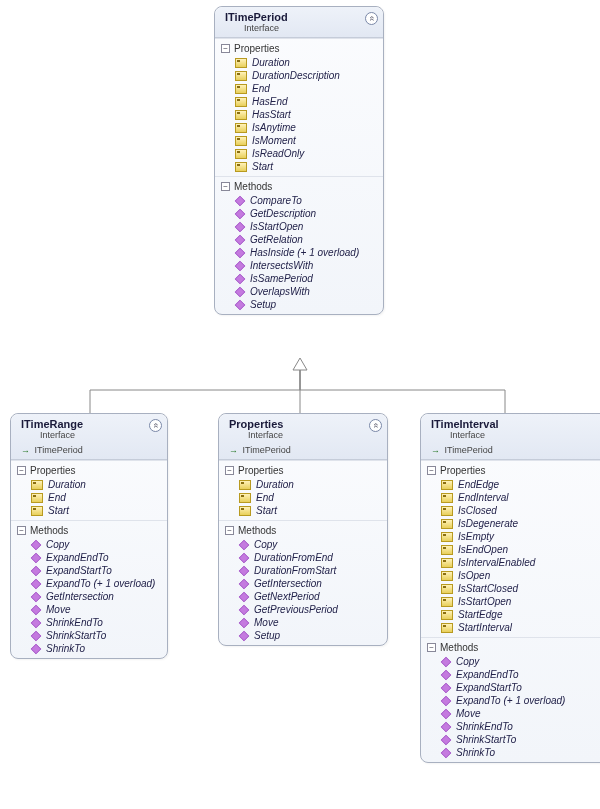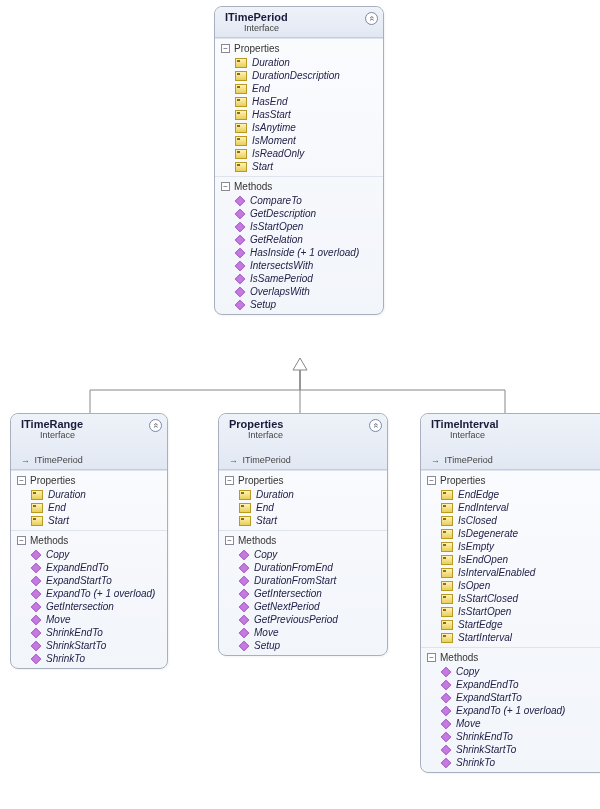--- a/index.html
+++ b/index.html
@@ -21,21 +21,21 @@
   }
   .header {
     padding: 4px 8px 4px 10px;
     border-bottom: 1px solid #c5ccd9;
     background: linear-gradient(#eef2f9, #e2e8f3);
     border-radius: 8px 8px 0 0;
     position: relative;
   }
   .class-name { font-weight: bold; font-size: 11px; color: #1a1a3a; }
   .class-type { font-size: 9px; color: #444; padding-left: 19px; }
-  .inherits { font-size: 9px; color: #444; margin-top: 15px; }
+  .inherits { font-size: 9px; color: #444; margin-top: 5px; }
   .inherits .arrow-up { color: #2a7a2a; font-weight: bold; margin-right: 2px; }
   .toggle-icon {
     position: absolute;
     right: 5px; top: 5px;
     width: 13px; height: 13px;
     border: 1px solid #7a88a8;
     border-radius: 50%;
     background: #fff;
     display: flex; align-items: center; justify-content: center;
   }

